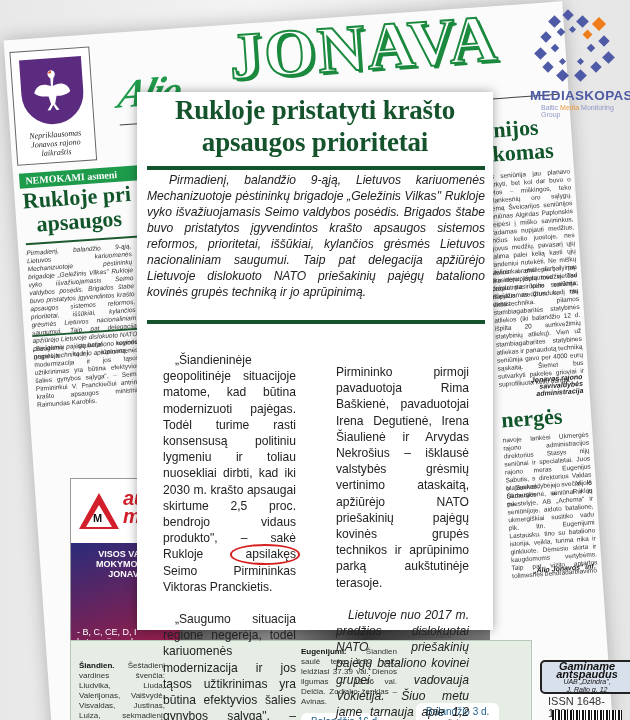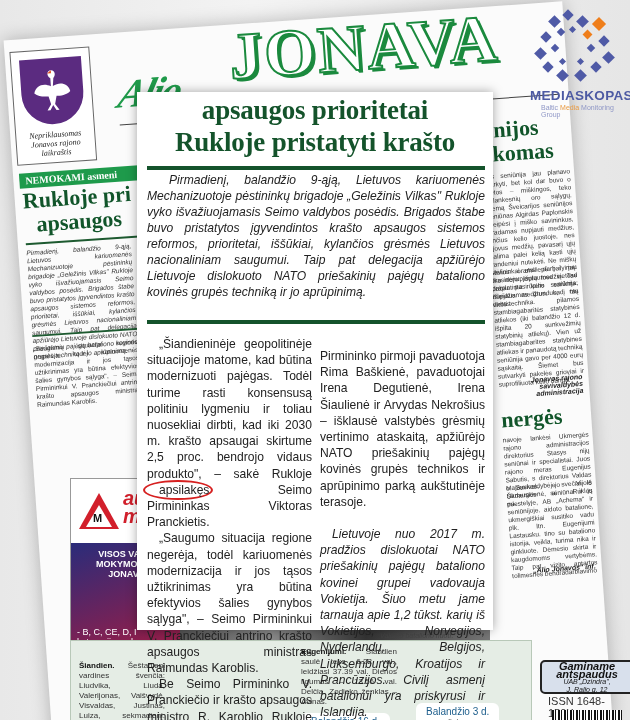--- a/index.html
+++ b/index.html
@@ -41,21 +41,21 @@
   .cal .box{position:absolute;background:#fff;border-radius:6px;padding:4px 10px;color:#1d5e8c;font-size:10px;}
   
   .stamp{position:absolute;left:540px;top:660px;width:90px;height:30px;border:2px solid #222;border-radius:5px;background:#d8e0ec;font-style:italic;text-align:center;font-size:7px;line-height:8px;color:#111;}
   .stamp .t{font-weight:bold;font-size:11px;}
   
   .card{position:absolute;left:137px;top:92px;width:356px;height:538px;background:#fff;box-shadow:0 0 10px rgba(0,0,0,.35);}
   .card-title{position:absolute;left:0;top:2px;width:356px;text-align:center;font-family:"Liberation Serif",serif;font-weight:bold;font-size:27px;line-height:32px;color:#14532b;letter-spacing:-0.2px;}
   .card-rule{position:absolute;left:10px;width:338px;height:4px;background:#14532b;}
   .lead{position:absolute;left:10px;top:168px;width:338px;font-style:italic;font-size:12.1px;line-height:16px;color:#222;text-align:justify;text-indent:22px;}
   .col{position:absolute;top:258px;width:165px;font-size:12.1px;line-height:16.2px;color:#222;text-align:justify;}
-  .col p{margin:0;text-indent:12px;}
+  .col p{margin:16px;text-indent:12px;}
   .col p.it{font-style:italic;}
   .circ{display:inline-block;border:2px solid #d62020;border-radius:50%;padding:0 2px;margin:-2px -4px;}
   .photo-strip{position:absolute;left:180px;top:622px;width:310px;height:24px;background:linear-gradient(90deg,#555 0%,#888 30%,#333 60%,#777 100%);}
   .photo-cap{position:absolute;left:380px;top:632px;font-style:italic;font-size:7px;color:#444;}
   
   .ms{position:absolute;left:532px;top:5px;width:98px;height:112px;}
   .ms .sq{position:absolute;background:#4f5aa6;transform:rotate(45deg);}
   .ms .or{background:#ef7e1a;}
   .ms-name{position:absolute;left:530px;top:88px;font-size:13.5px;font-weight:bold;color:#4d5aa3;letter-spacing:0.3px;}
   .ms-sub{position:absolute;left:541px;top:104px;font-size:7px;color:#8f97c6;}
@@ -158,22 +158,22 @@
 <div class="stamp">
   <div class="t">Gaminame antspaudus</div>
   <div>UAB „Dzindra",</div>
   <div>J. Ralio g. 12</div>
 </div>
 <div style="position:absolute;left:548px;top:695px;font-size:11px;color:#333;">ISSN 1648-150X</div>
 <div style="position:absolute;left:552px;top:710px;width:70px;height:10px;background:repeating-linear-gradient(90deg,#111 0 2px,#fff 2px 3px,#111 3px 4px,#fff 4px 6px);"></div>
 
 <div class="card">
   <div class="card-title">
+    <div>Rukloje pristatyti krašto</div>
     <div>apsaugos prioritetai</div>
-    <div>Rukloje pristatyti krašto</div>
   </div>
   <div class="card-rule" style="top:74px;"></div>
   <div class="lead" style="top:80px;">Pirmadienį, balandžio 9-ąją, Lietuvos kariuomenės Mechanizuotoje pėstininkų brigadoje „Geležinis Vilkas" Rukloje vyko išvažiuojamasis Seimo valdybos posėdis. Brigados štabe buvo pristatytos įgyvendintos krašto apsaugos sistemos reformos, prioritetai, iššūkiai, kylančios grėsmės Lietuvos nacionaliniam saugumui. Taip pat delegacija apžiūrėjo Lietuvoje dislokuoto NATO priešakinių pajėgų bataliono kovinės grupės techniką ir jo aprūpinimą.</div>
   <div class="card-rule" style="top:228px;"></div>
 
   <div class="col" style="left:10px;top:244px;">
     <p><span>„Šiandieninėje geopolitinėje situacijoje matome, kad būtina modernizuoti pajėgas. Todėl turime rasti konsensusą politiniu lygmeniu ir toliau nuosekliai dirbti, kad iki 2030 m. krašto apsaugai skirtume 2,5 proc. bendrojo vidaus produkto", – sakė Rukloje </span><span class="circ">apsilakęs</span><span> Seimo Pirmininkas Viktoras Pranckietis.</span></p>
     <p>„Saugumo situacija regione negerėja, todėl kariuomenės modernizacija ir jos tąsos užtikrinimas yra būtina efektyvios šalies gynybos sąlyga", – Seimo Pirmininkui V. Pranckiečiui antrino krašto apsaugos ministras Raimundas Karoblis.</p>
     <p>Be Seimo Pirmininko V. Pranckiečio ir krašto apsaugos ministro R. Karoblio Rukloje apsilankę Seimo valdybos nariai – Seimo</p>
   </div>

